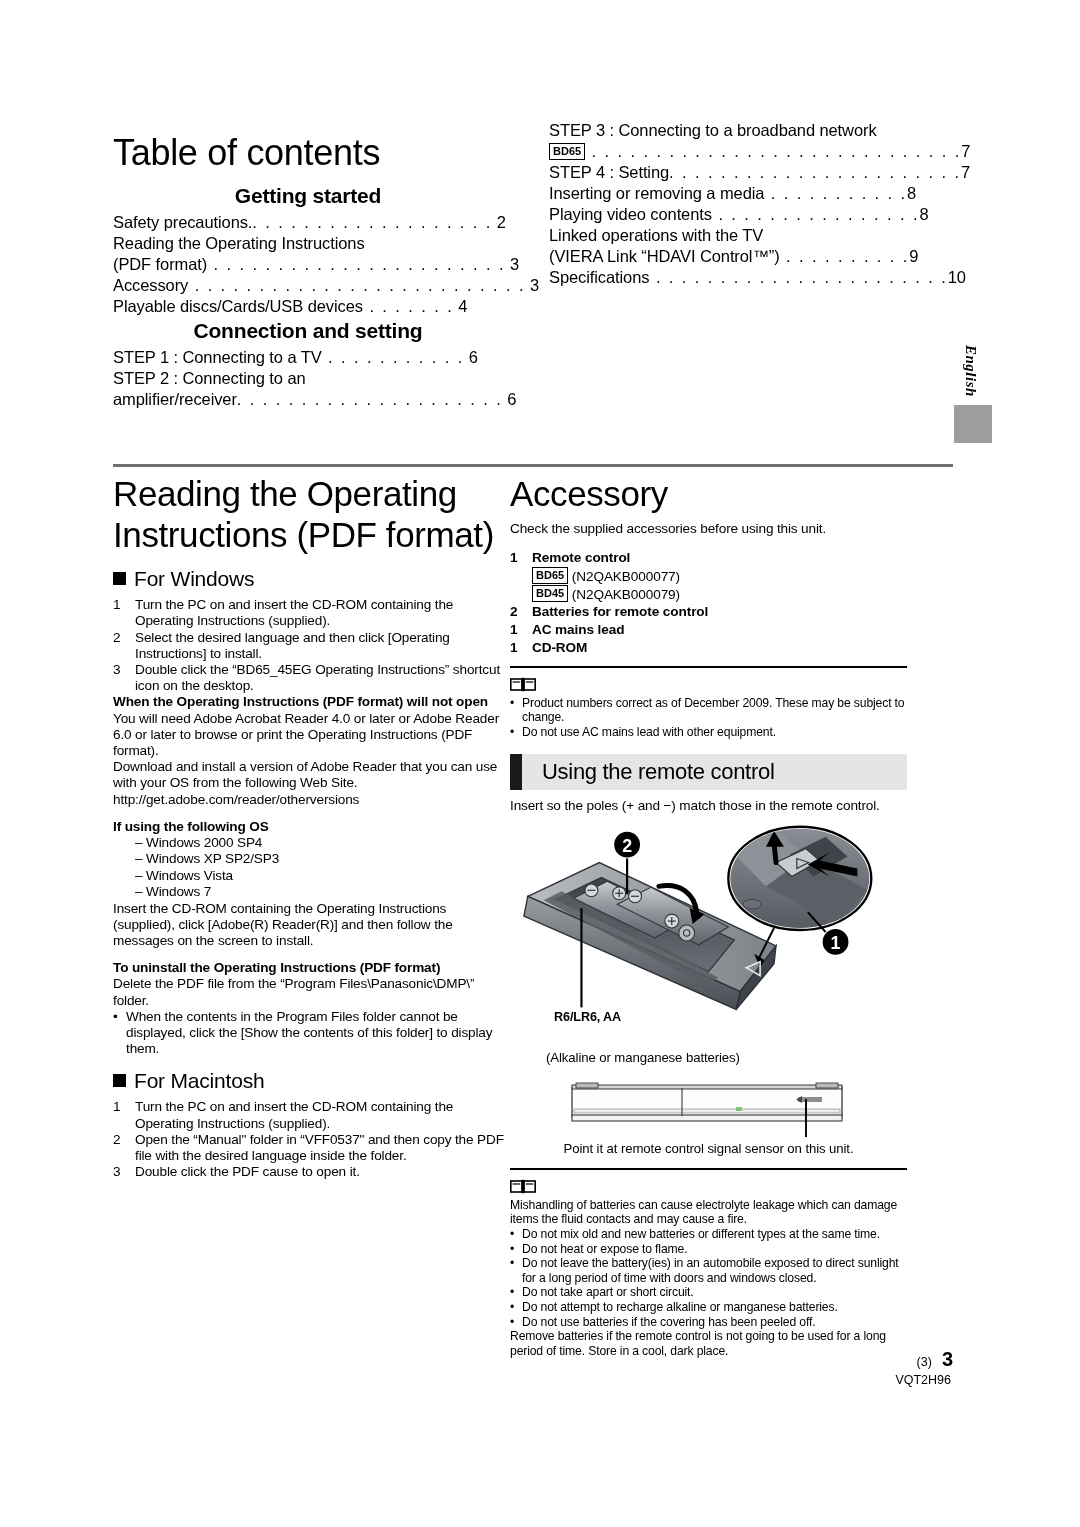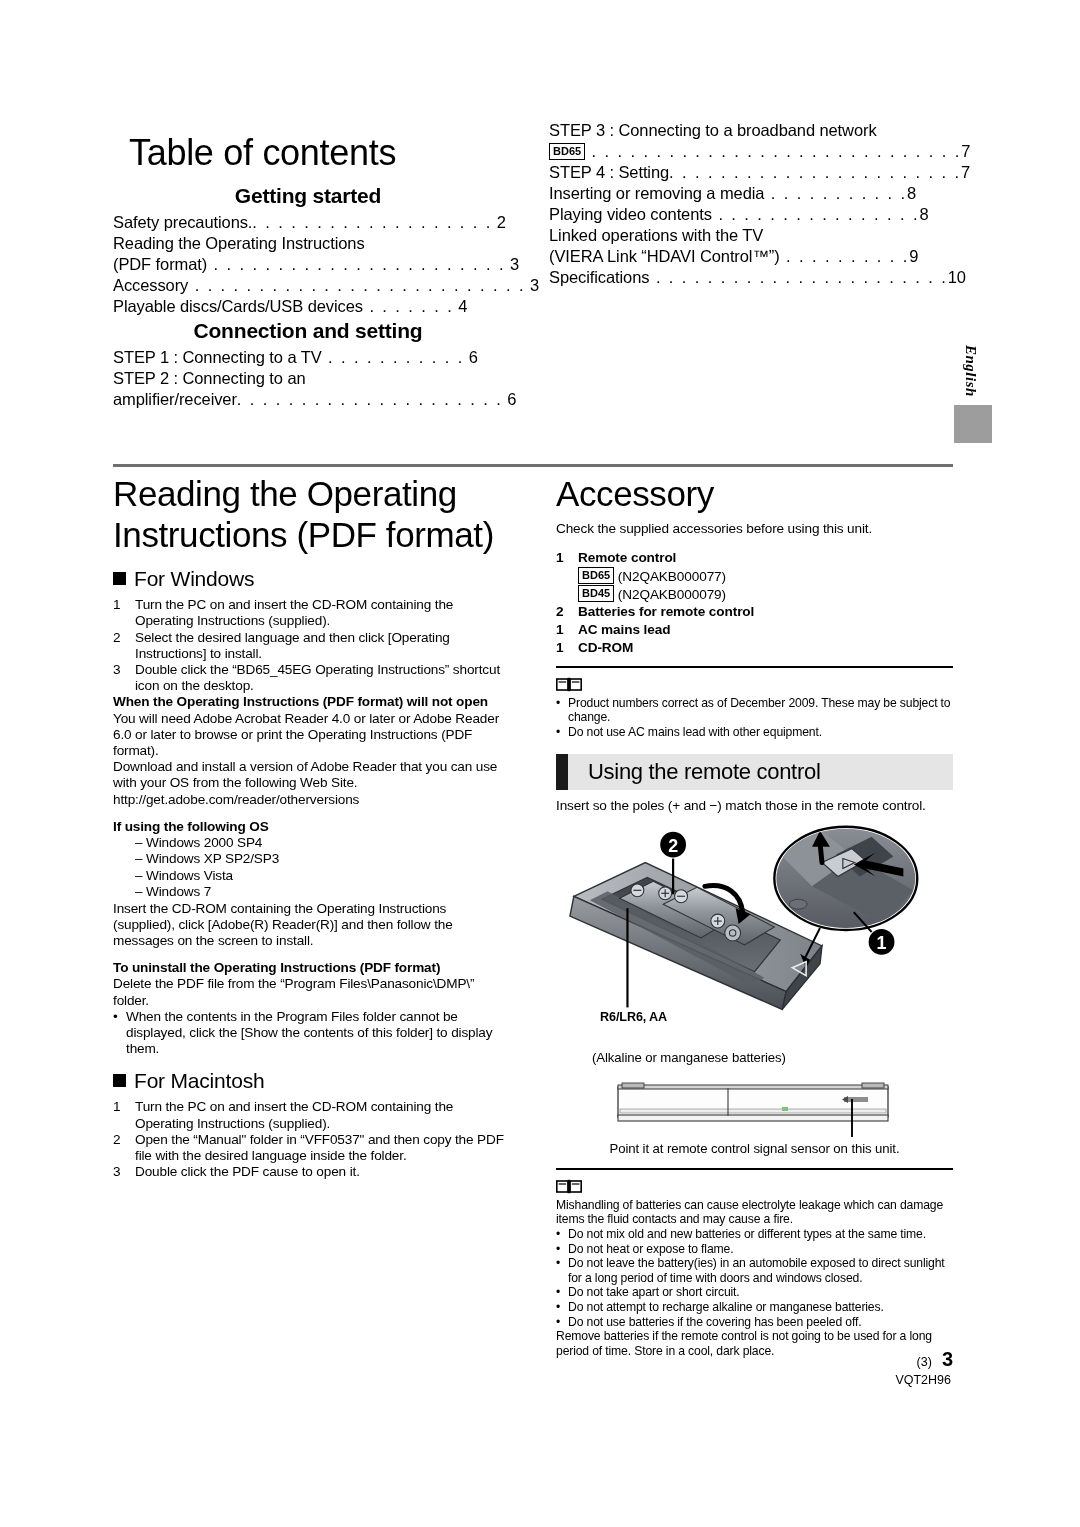--- a/index.html
+++ b/index.html
@@ -27,21 +27,21 @@
     position: absolute;
     left: 113px;
     top: 134px;
     width: 840px;
   }
   .toc-title {
     font-size: 36px;
     font-weight: normal;
     letter-spacing: -0.3px;
     line-height: 1.05;
-    margin: 0 0 10px 16px;
+    margin: 0 0 10px 0;
   }
   .toc-cols {
     display: flex;
     gap: 46px;
   }
   .toc-col { width: 390px; }
   .toc-col.left { padding-top: 0px; }
   .toc-col.right { padding-top: -4px; margin-top: -62px; }
 
   .toc-section-head {
@@ -82,21 +82,20 @@
     background: #6f6f6f;
   }
 
   
   .body-cols {
     position: absolute;
     left: 113px;
     top: 472px;
     width: 840px;
     display: flex;
-    gap: 46px;
   }
   .col { width: 397px; }
 
   h1.big {
     font-size: 35px;
     font-weight: normal;
     line-height: 1.16;
     margin: 2px 0 6px 0;
     letter-spacing: -0.4px;
   }

